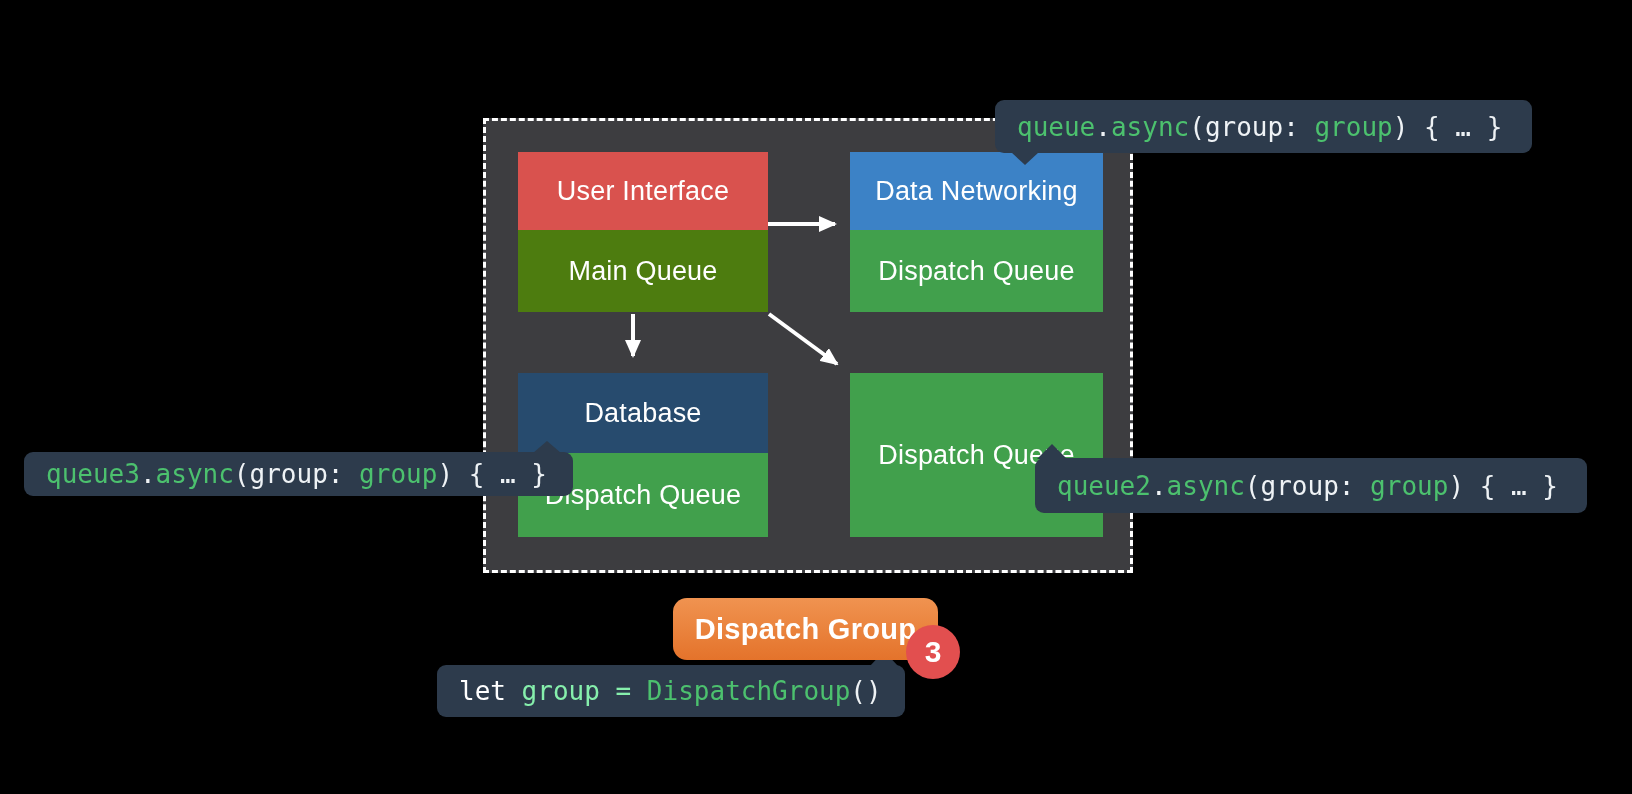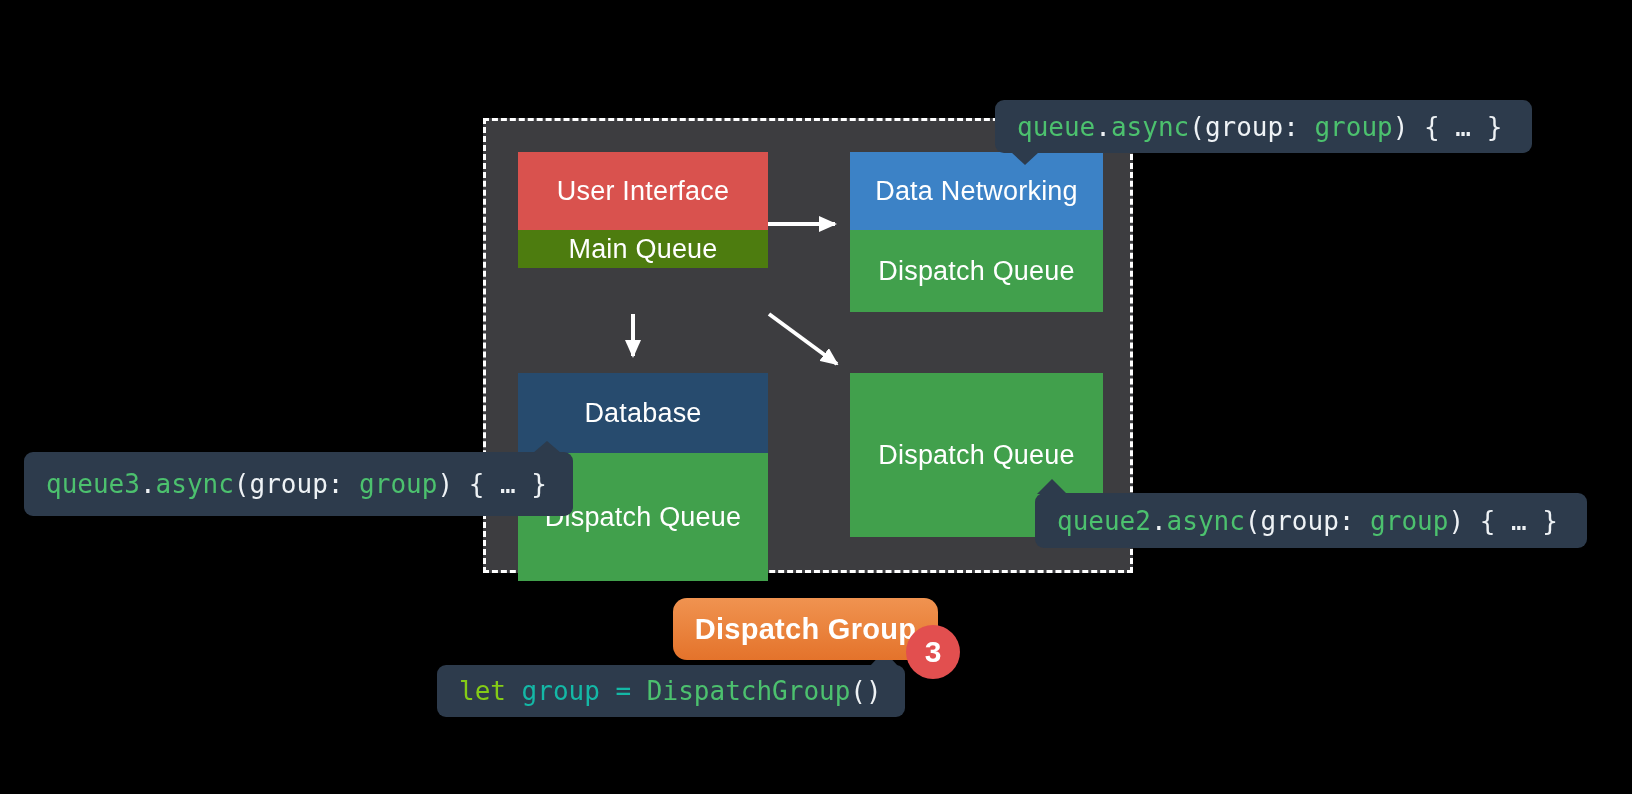--- a/index.html
+++ b/index.html
@@ -18,23 +18,23 @@
     border: 3px dashed #ffffff;
     z-index: 0;
   }
 
   
   .block { z-index: 1; display: flex; flex-direction: column; }
   .block .half {
     flex: 1; display: flex; align-items: center; justify-content: center;
     color: #ffffff; font-size: 27px; letter-spacing: 0.2px;
   }
-  #block-ui { left: 518px; top: 152px; width: 250px; height: 116px; border-radius: 25px; }
+  #block-ui { left: 518px; top: 152px; width: 250px; height: 160px; border-radius: 25px; }
   #block-dt { left: 850px; top: 152px; width: 253px; height: 160px; }
-  #block-db { left: 518px; top: 373px; width: 250px; height: 208px; }
+  #block-db { left: 518px; top: 373px; width: 250px; height: 164px; }
   #block-nw { left: 850px; top: 373px; width: 253px; height: 164px; }
   #block-ui .half-top, #block-dt .half-top { flex: 0 0 78px; }
   #block-db .half-top, #block-nw .half-top { flex: 0 0 80px; }
 
   
   #arrows { left: 0; top: 0; width: 1632px; height: 794px; z-index: 2; pointer-events: none; }
   #arrows line { stroke: #ffffff; stroke-width: 4; }
 
   
   .callout {
@@ -45,23 +45,23 @@
     font-family: "DejaVu Sans Mono", "Liberation Mono", monospace;
     font-size: 26px;
     white-space: pre;
   }
   .tail { position: absolute; }
   .tail-up   { clip-path: polygon(50% 0, 0 100%, 100% 100%); }
   .tail-down { clip-path: polygon(0 0, 100% 0, 50% 100%); }
 
   #callout-top    { left: 995px;  top: 100px; width: 537px; height: 53px; }
   #callout-top    .tail { left: 16px;  bottom: -12px; width: 28px; height: 13px; }
-  #callout-left   { left: 24px;   top: 452px; width: 549px; height: 64px; }
+  #callout-left   { left: 24px;   top: 452px; width: 549px; height: 44px; }
   #callout-left   .tail { left: 509px; top: -11px;    width: 28px; height: 12px; }
-  #callout-right  { left: 1035px; top: 458px; width: 552px; height: 55px; margin-top: 35px; }
+  #callout-right  { left: 1035px; top: 458px; width: 552px; height: 55px; }
   #callout-right  .tail { left: 2px;   top: -14px;    width: 30px; height: 15px; }
   #callout-bottom { left: 437px;  top: 665px; width: 468px; height: 52px; }
   #callout-bottom .tail { left: 433px; top: -14px;    width: 28px; height: 15px; }
 
   
   #dispatch-group-button {
     left: 673px; top: 598px; width: 265px; height: 62px;
     border-radius: 14px;
     display: flex; align-items: center; justify-content: center;
     color: #ffffff; font-size: 29px; font-weight: 600; letter-spacing: 0.3px;
@@ -122,18 +122,18 @@
   <span class="code-line"><span style="color: rgb(76, 193, 110);">queue3</span><span style="color: rgb(238, 242, 245);">.</span><span style="color: rgb(76, 193, 110);">async</span><span style="color: rgb(238, 242, 245);">(</span><span style="color: rgb(238, 242, 245);">group: </span><span style="color: rgb(76, 193, 110);">group</span><span style="color: rgb(238, 242, 245);">)</span><span style="color: rgb(238, 242, 245);"> { … }</span></span>
   <span class="tail tail-up" style="background-color: rgb(45, 59, 76);"></span>
 </div>
 
 <div id="callout-right" class="abs callout" style="background-color: rgb(45, 59, 76);">
   <span class="code-line"><span style="color: rgb(76, 193, 110);">queue2</span><span style="color: rgb(238, 242, 245);">.</span><span style="color: rgb(76, 193, 110);">async</span><span style="color: rgb(238, 242, 245);">(</span><span style="color: rgb(238, 242, 245);">group: </span><span style="color: rgb(76, 193, 110);">group</span><span style="color: rgb(238, 242, 245);">)</span><span style="color: rgb(238, 242, 245);"> { … }</span></span>
   <span class="tail tail-up" style="background-color: rgb(45, 59, 76);"></span>
 </div>
 
 <div id="callout-bottom" class="abs callout" style="background-color: rgb(45, 59, 76);">
-  <span class="code-line"><span style="color: #84cc16;">let</span><span style="color: #14b8a6;"> group = </span><span style="color: rgb(76, 193, 110);">DispatchGroup</span><span style="color: rgb(238, 242, 245);">()</span></span>
+  <span class="code-line"><span style="color: #ffffff;">let</span><span style="color: #86efac;"> group = </span><span style="color: rgb(76, 193, 110);">DispatchGroup</span><span style="color: rgb(238, 242, 245);">()</span></span>
   <span class="tail tail-up" style="background-color: rgb(45, 59, 76);"></span>
 </div>
 
 <div id="dispatch-group-button" class="abs" style="background: linear-gradient(rgb(240, 147, 80), rgb(228, 115, 43));">Dispatch Group</div>
 <div id="badge" class="abs" style="background-color: rgb(226, 79, 79);">3</div>
 
 </body></html>

